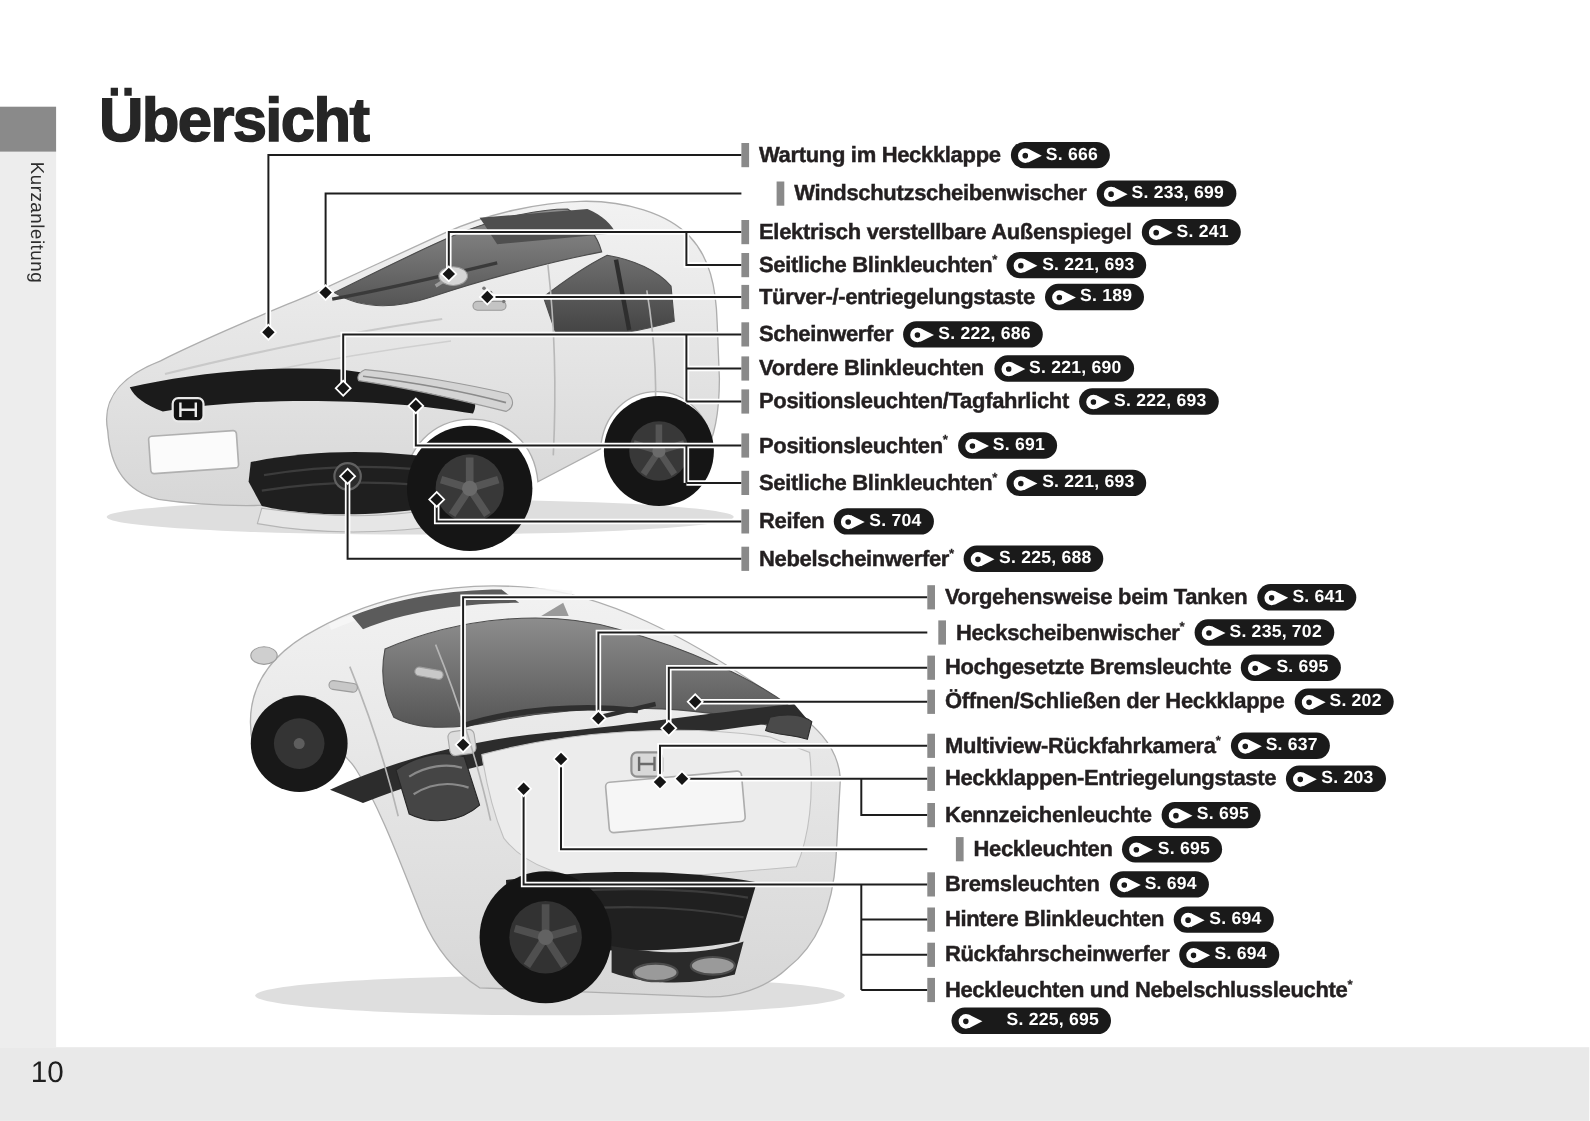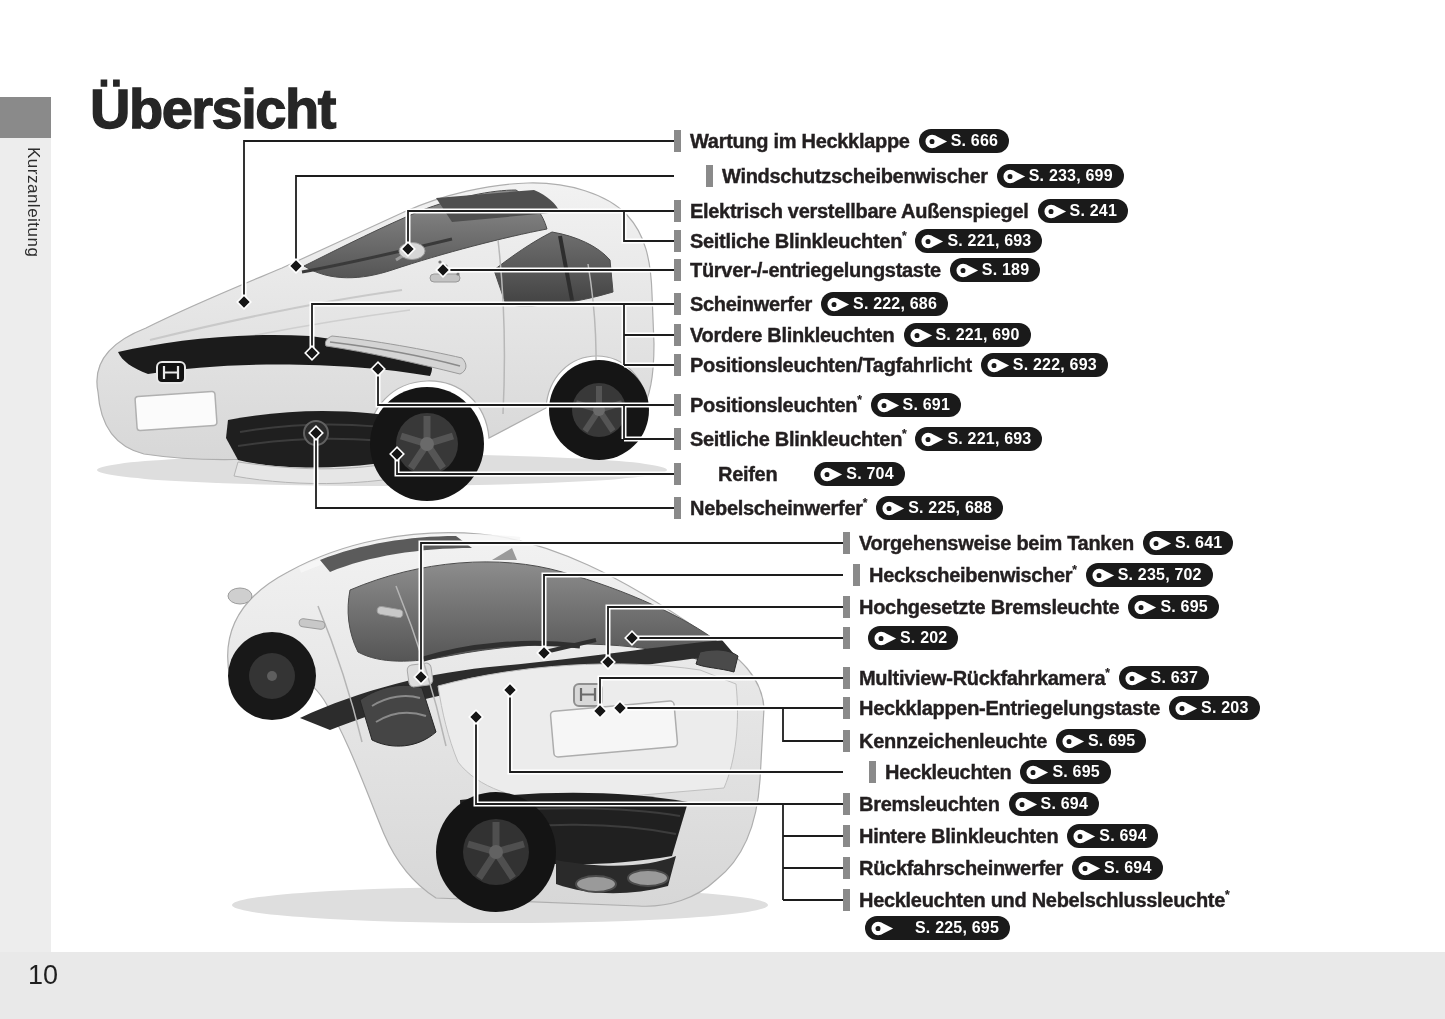--- a/index.html
+++ b/index.html
@@ -390,21 +390,21 @@
     <span class="leader-tick"></span>
     <span class="part-text">Seitliche Blinkleuchten<sup>*</sup></span>
     <span class="page-badge">
       <svg class="badge-arrow" width="23" height="15" viewBox="0 0 26 16">
         <circle cx="8" cy="8" r="5.2" fill="none" stroke="#ffffff" stroke-width="4.6"></circle>
         <polygon points="11,1 25,8 11,15" fill="#ffffff"></polygon>
       </svg>
       <span class="badge-text">S. 221, 693</span>
     </span>
   </div>
-    <div class="part-row" style="left: 674px; top: 474px; gap: 28px;">
+    <div class="part-row" style="left: 674px; top: 474px;">
     <span class="leader-tick"></span>
     <span class="part-text">Reifen</span>
     <span class="page-badge">
       <svg class="badge-arrow" width="23" height="15" viewBox="0 0 26 16">
         <circle cx="8" cy="8" r="5.2" fill="none" stroke="#ffffff" stroke-width="4.6"></circle>
         <polygon points="11,1 25,8 11,15" fill="#ffffff"></polygon>
       </svg>
       <span class="badge-text">S. 704</span>
     </span>
   </div>
@@ -449,20 +449,21 @@
     <span class="page-badge">
       <svg class="badge-arrow" width="23" height="15" viewBox="0 0 26 16">
         <circle cx="8" cy="8" r="5.2" fill="none" stroke="#ffffff" stroke-width="4.6"></circle>
         <polygon points="11,1 25,8 11,15" fill="#ffffff"></polygon>
       </svg>
       <span class="badge-text">S. 695</span>
     </span>
   </div>
     <div class="part-row" style="left: 843px; top: 638px;">
     <span class="leader-tick"></span>
+    <span class="part-text">Öffnen/Schließen der Heckklappe</span>
     <span class="page-badge">
       <svg class="badge-arrow" width="23" height="15" viewBox="0 0 26 16">
         <circle cx="8" cy="8" r="5.2" fill="none" stroke="#ffffff" stroke-width="4.6"></circle>
         <polygon points="11,1 25,8 11,15" fill="#ffffff"></polygon>
       </svg>
       <span class="badge-text">S. 202</span>
     </span>
   </div>
     <div class="part-row" style="left: 843px; top: 678px;">
     <span class="leader-tick"></span>

